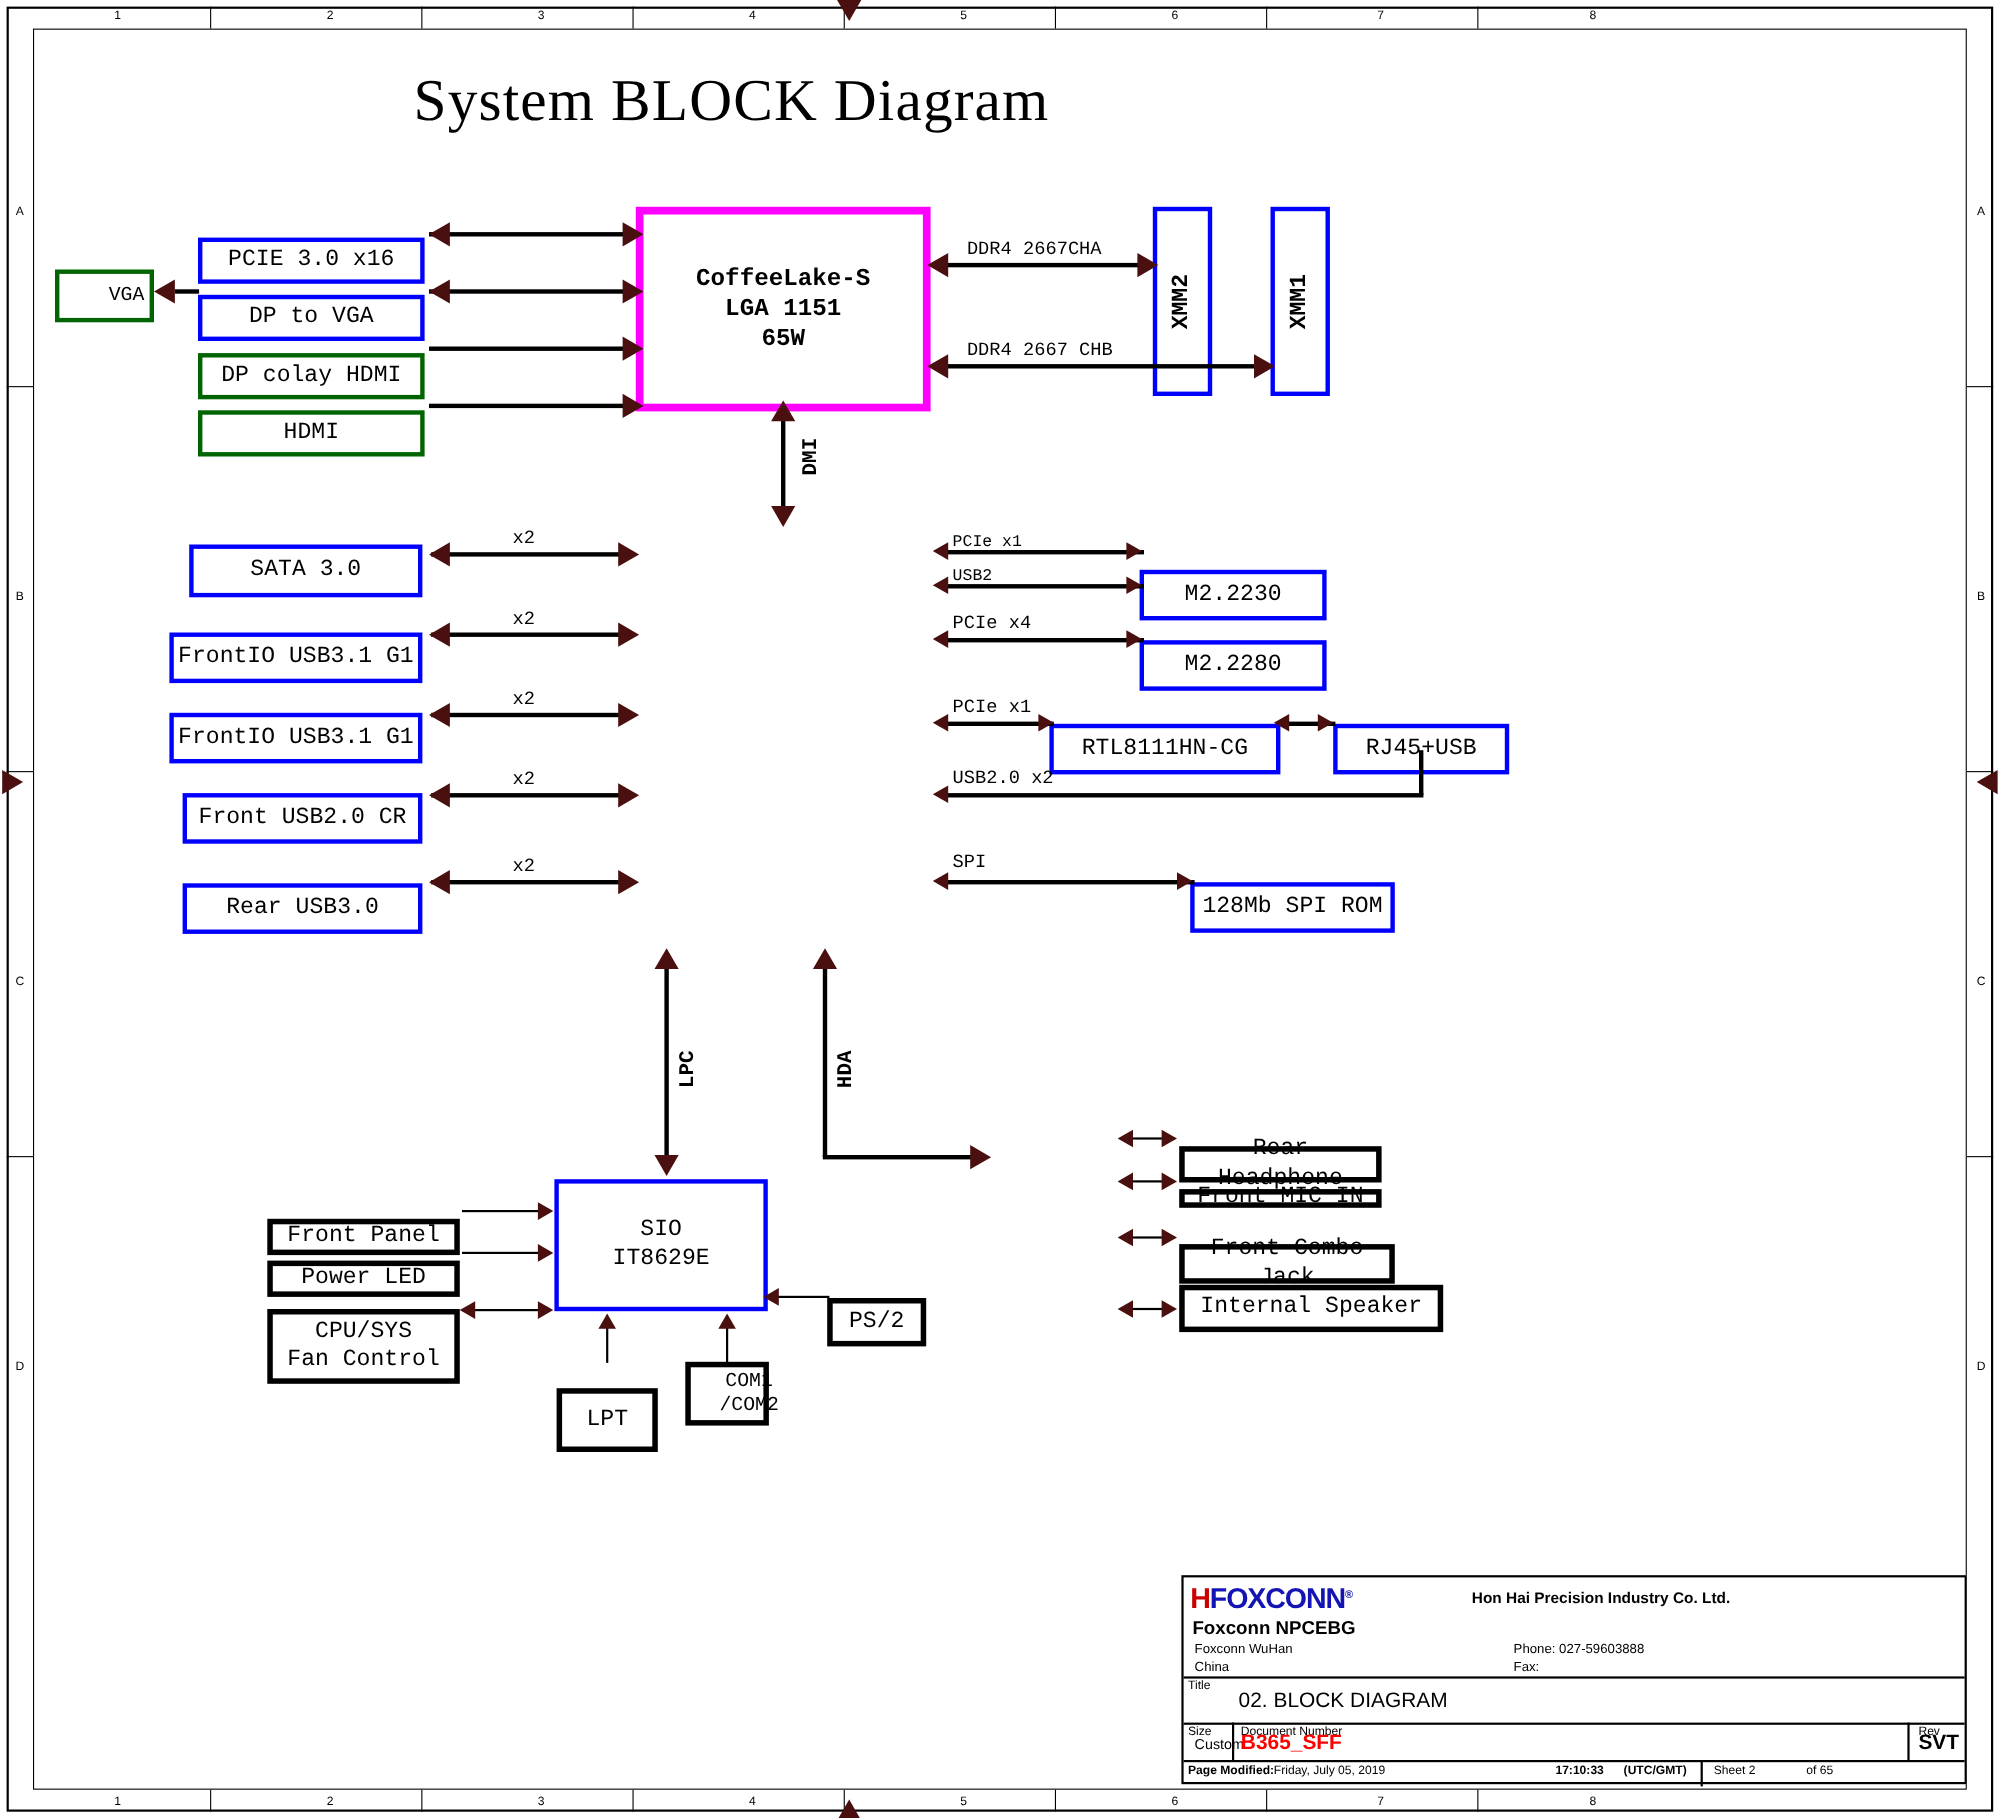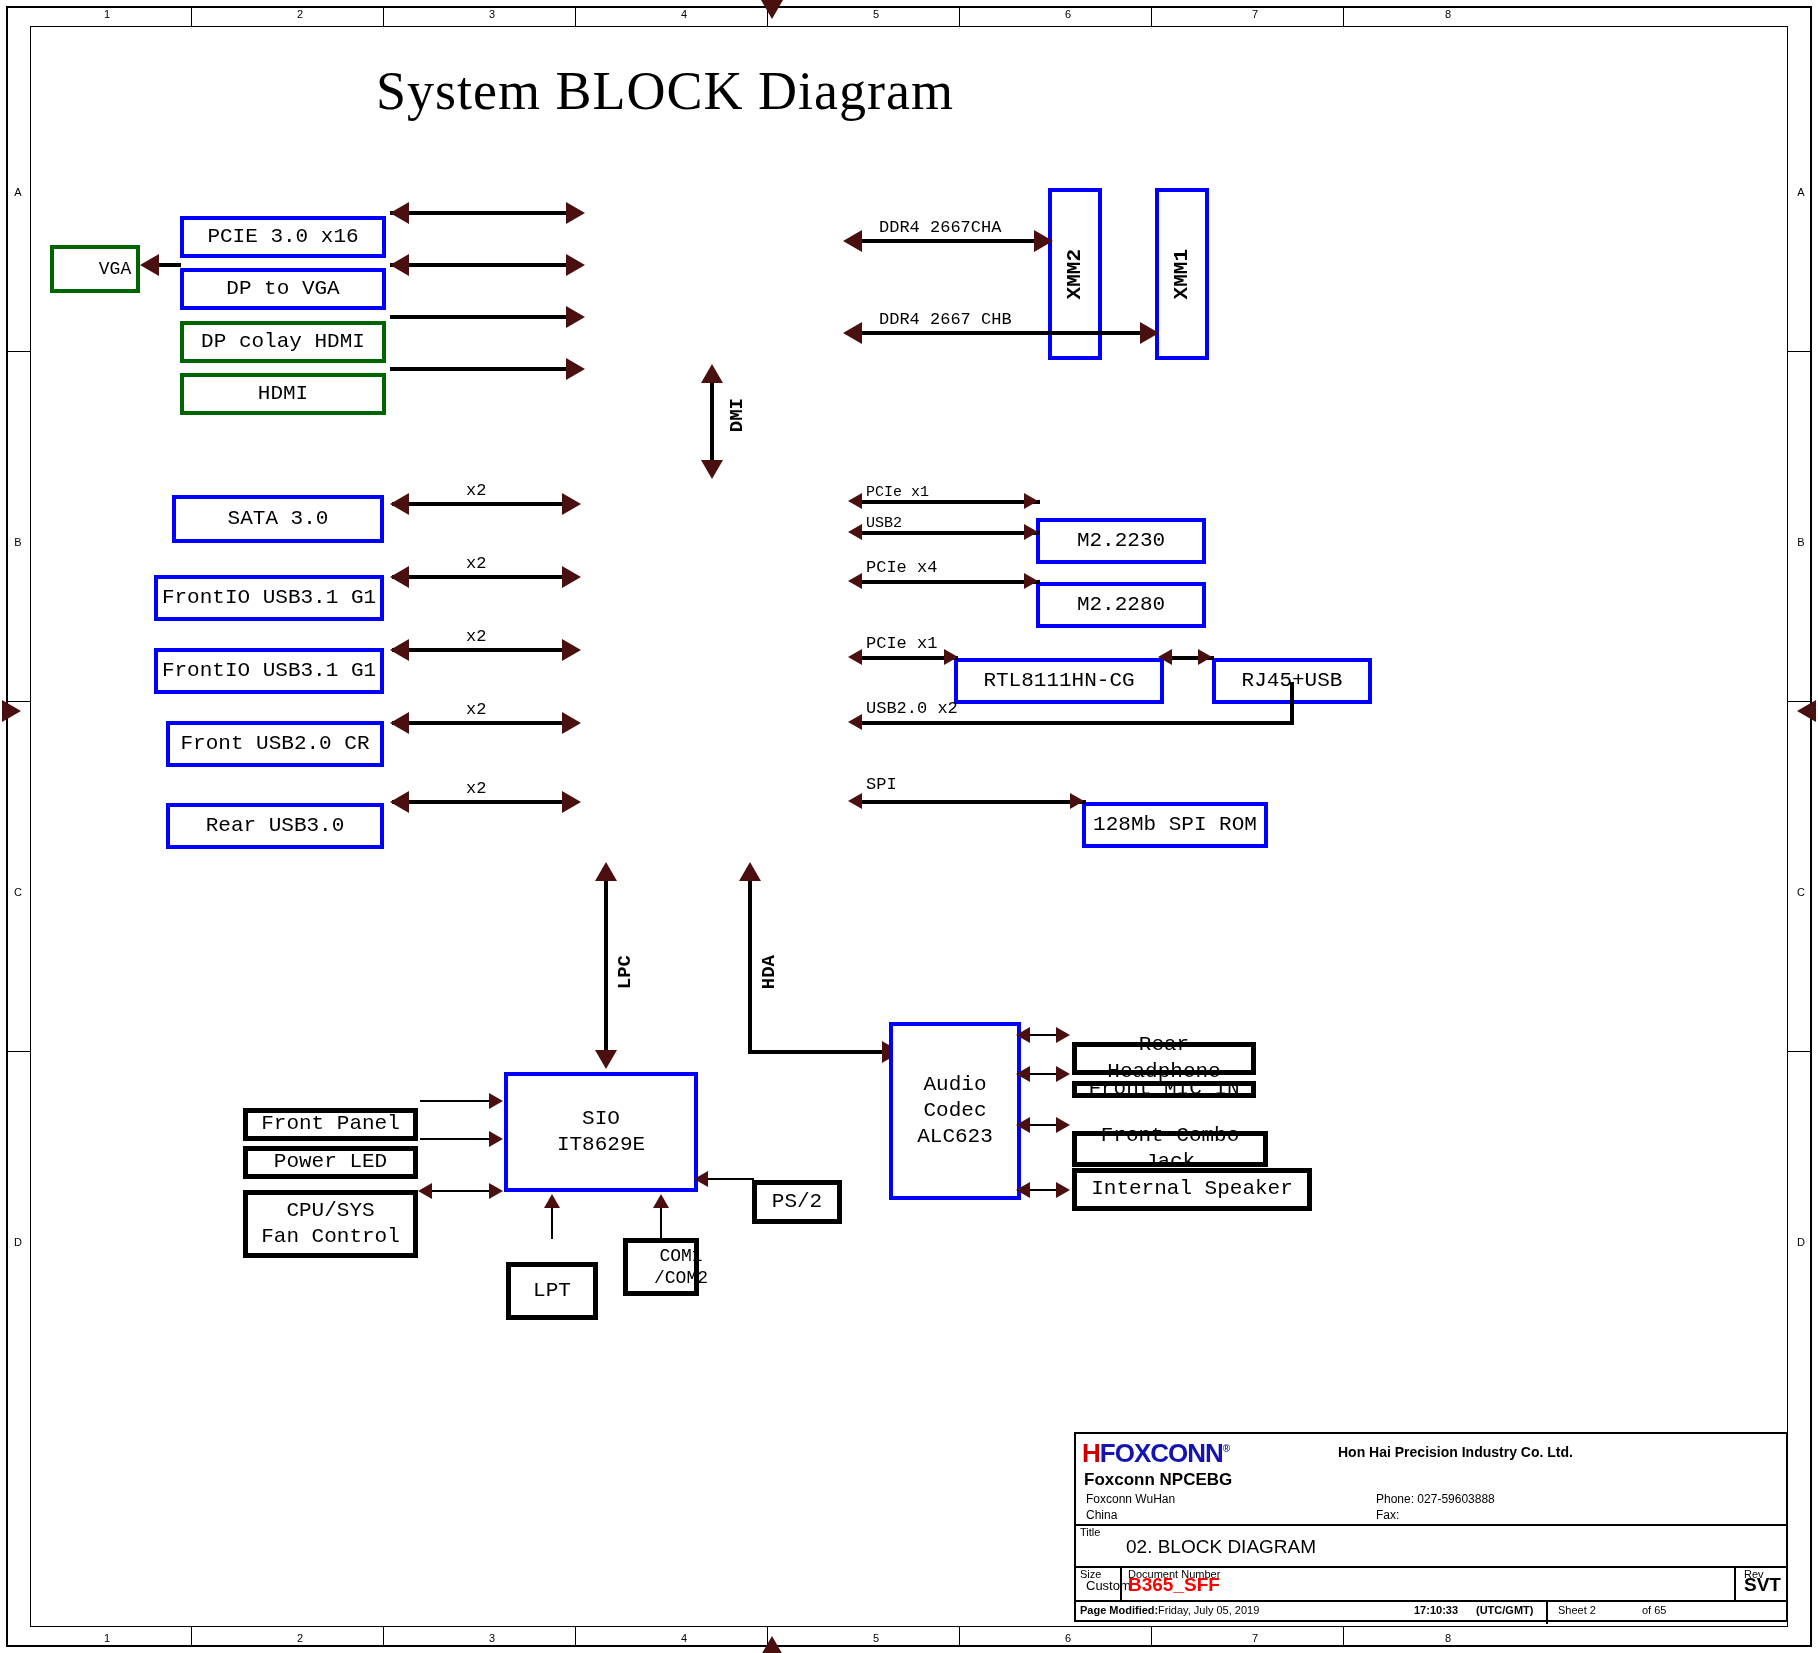--- a/index.html
+++ b/index.html
@@ -135,20 +135,23 @@
   <div class="big-title">System BLOCK Diagram</div>
 
   <div class="blk bgreen f17" style="left:50px;top:245px;width:90px;height:48px;">VGA</div>
 
   <div class="blk bblue f19" style="left:180px;top:192px;width:206px;height:42px;">PCIE 3.0 x16</div>
   <div class="blk bblue f19" style="left:180px;top:244px;width:206px;height:42px;">DP to VGA</div>
   <div class="blk bgreen f19" style="left:180px;top:297px;width:206px;height:42px;">DP colay  HDMI</div>
   <div class="blk bgreen f19" style="left:180px;top:349px;width:206px;height:42px;">HDMI</div>
   <div style="position:absolute;left:196px;top:358px;font-family:'Liberation Mono',monospace;font-size:19px;color:#000;"></div>
 
+  <div class="blk bmag f22" style="left:578px;top:188px;width:268px;height:186px;">CoffeeLake-S
+LGA 1151
+65W</div>
 
   <div class="blk bblue" style="left:1048px;top:188px;width:54px;height:172px;">
      <span class="vert">XMM2</span>
   </div>
   <div class="blk bblue" style="left:1155px;top:188px;width:54px;height:172px;">
      <span class="vert">XMM1</span>
   </div>
 
   <div class="w wh" style="left:159px;top:263px;width:22px;"></div>
   <div class="ah ah-l" style="left:140px;top:254px;"></div>
@@ -272,23 +275,20 @@
 
   <div class="blk bblue f21" style="left:504px;top:1072px;width:194px;height:120px;">SIO
 IT8629E</div>
 
   <div class="blk bblack f19" style="left:506px;top:1238px;width:92px;height:58px;">LPT</div>
   <div class="blk bblack f17" style="left:623px;top:1238px;width:76px;height:58px;">COM1
 /COM2</div>
 
   <div class="blk bblack f19" style="left:752px;top:1156px;width:90px;height:44px;">PS/2</div>
 
-  <div class="blk bblue f21" style="left:889px;top:1022px;width:132px;height:178px;">Audio
-Codec
-ALC623</div>
 
   <div class="blk bblack f19" style="left:1072px;top:1018px;width:184px;height:33px;">Rear Headphone</div>
   <div class="blk bblack f19" style="left:1072px;top:1057px;width:184px;height:17px;">Front MIC IN</div>
   <div class="blk bblack f19" style="left:1072px;top:1107px;width:196px;height:36px;">Front Combo Jack</div>
   <div class="blk bblack f21" style="left:1072px;top:1168px;width:240px;height:43px;">Internal Speaker</div>
 
   <div class="w wt" style="left:420px;top:1100px;width:78px;"></div>
   <div class="ah ah-sr" style="left:489px;top:1093px;"></div>
 
   <div class="w wt" style="left:420px;top:1138px;width:78px;"></div>

